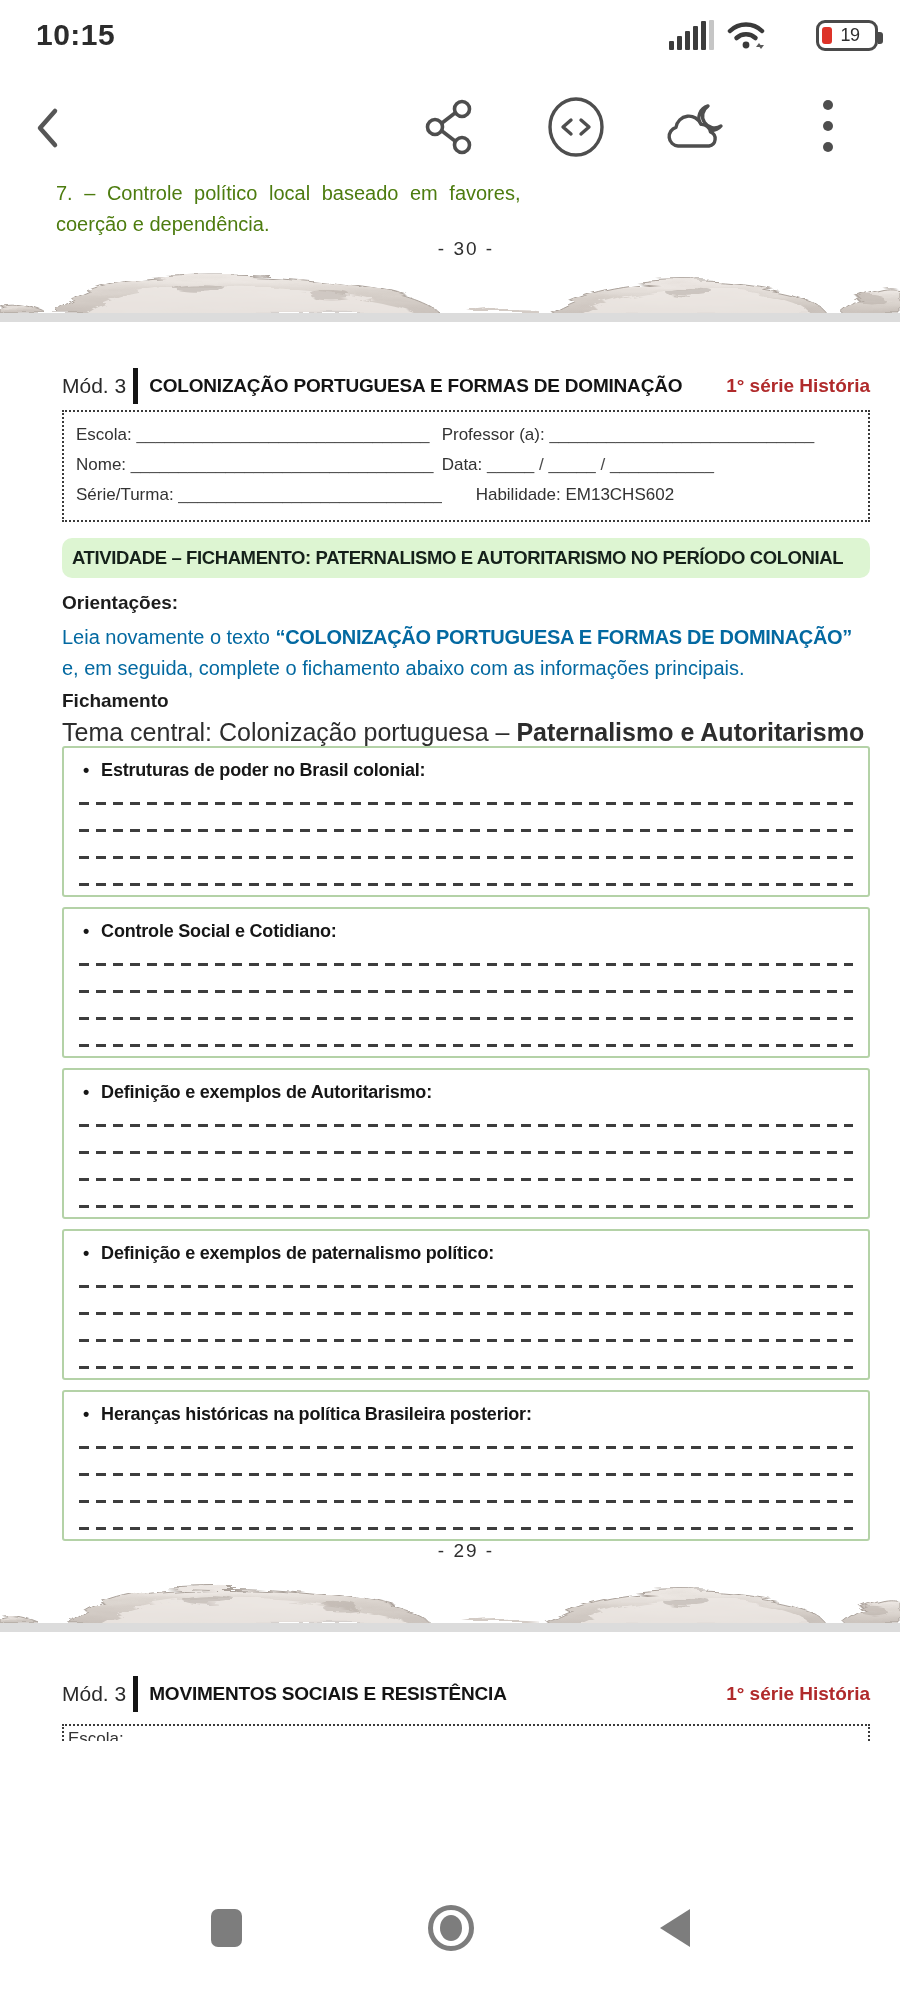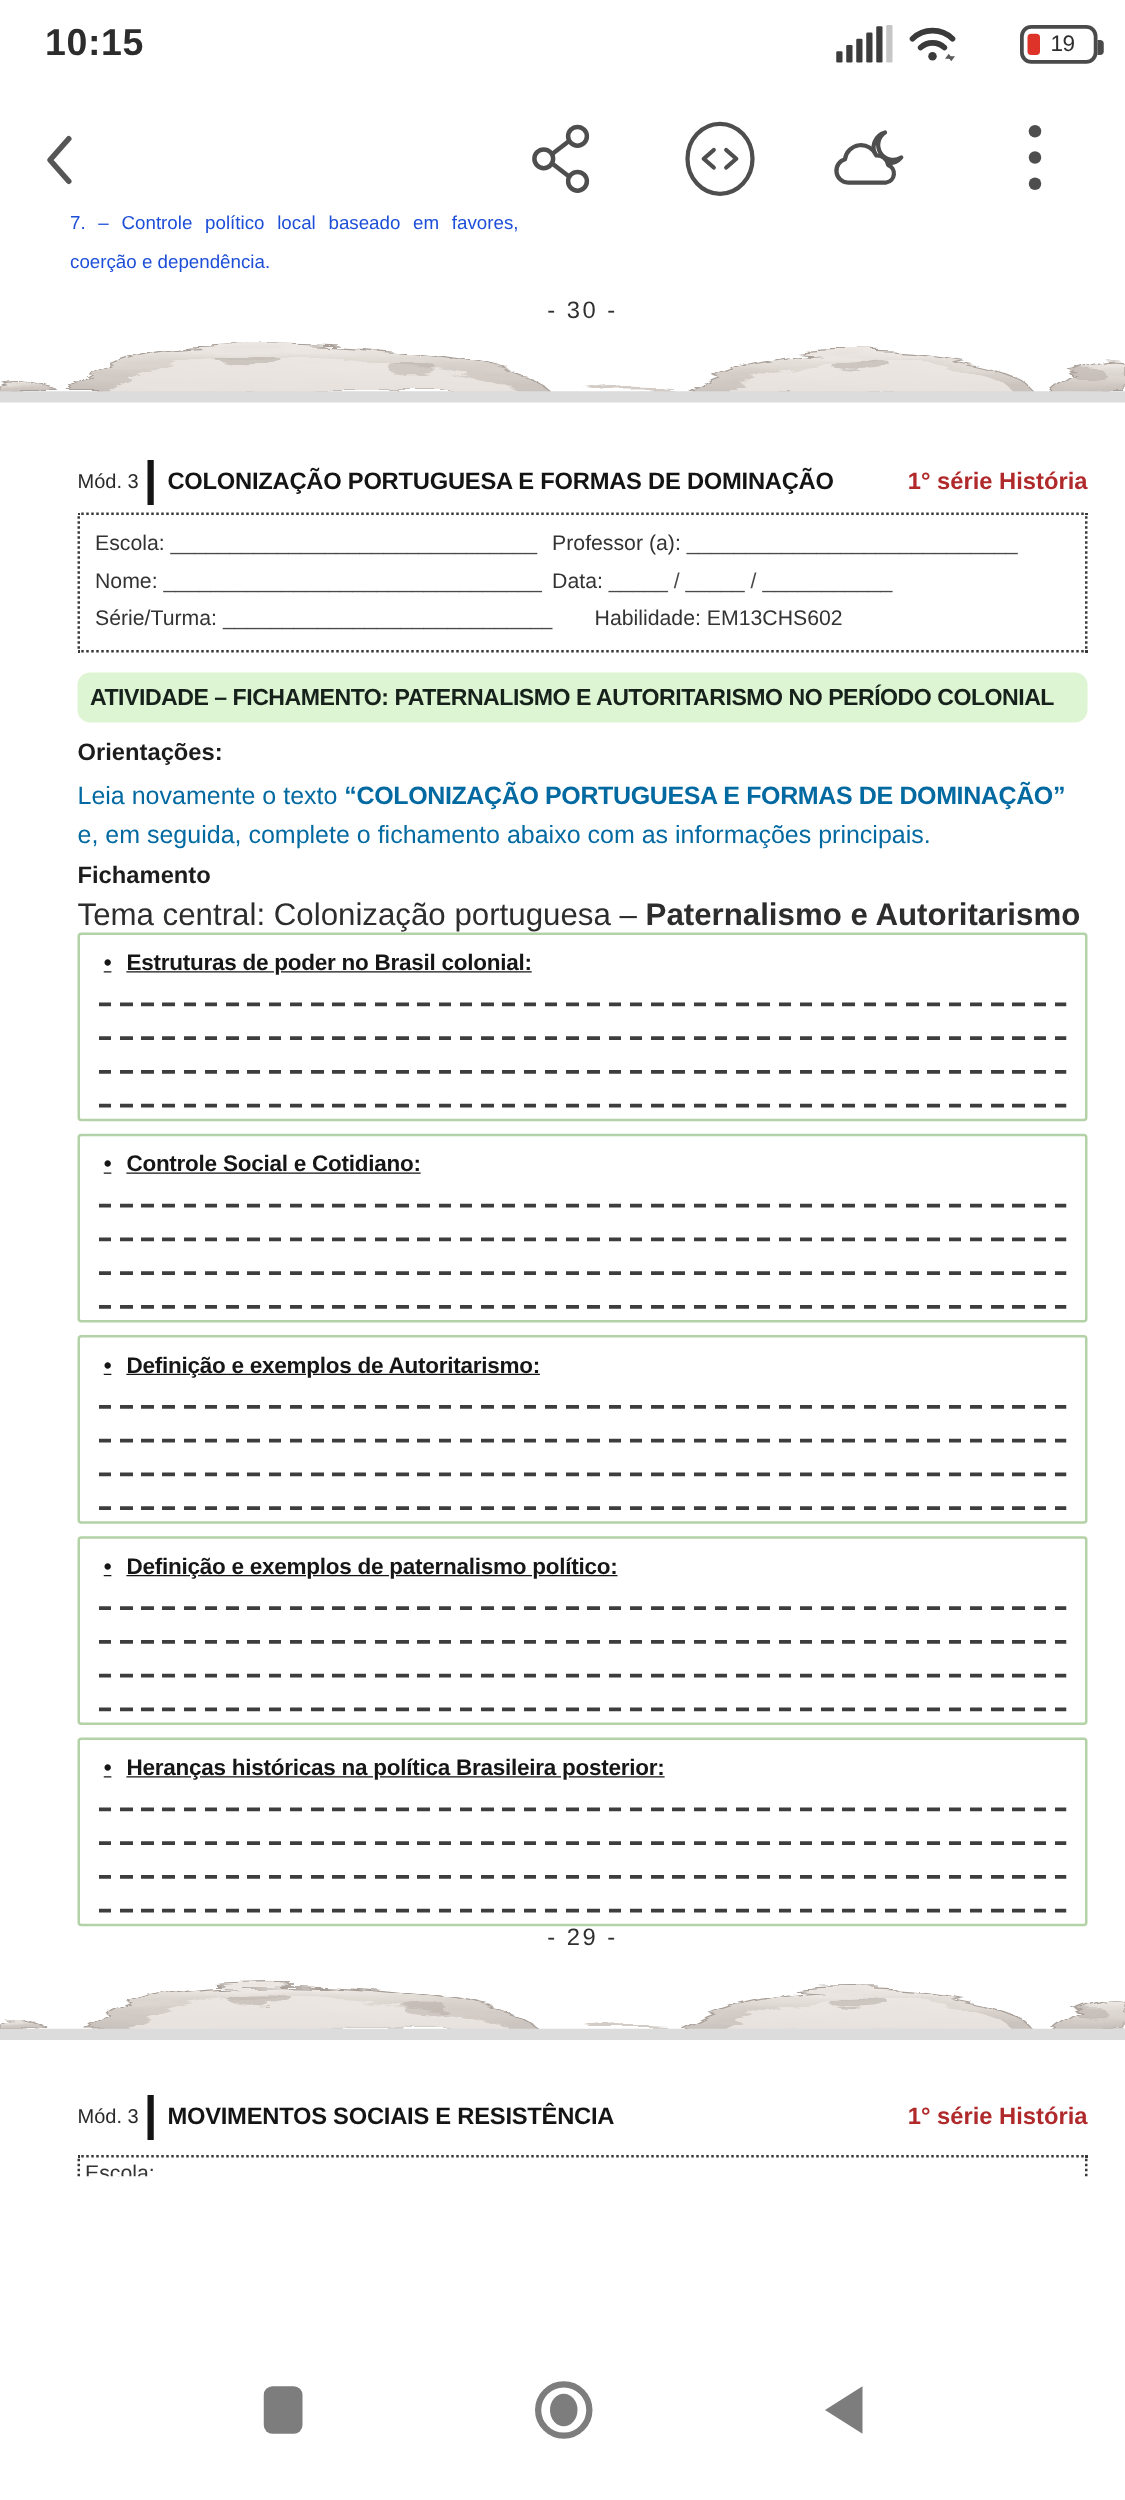--- a/index.html
+++ b/index.html
@@ -17,36 +17,36 @@
   .battery { position:relative; width:62px; height:31px; border:3px solid #4a4a4a; border-radius:9px; display:flex; align-items:center; justify-content:center;margin-left:38px; }
   .battery .fill { position:absolute; left:3px; top:4px; width:10px; height:17px; background:#dd3328; border-radius:3px; }
   .battery .pct { font-size:18px; color:#2e2e2e; letter-spacing:-0.5px; padding-left:6px; }
   .battery .nub { position:absolute; right:-8px; top:9px; width:5px; height:12px; background:#4a4a4a; border-radius:0 3px 3px 0; }
 
   
   .toolbar { position:absolute; top:88px; left:0; right:0; height:78px; }
   .tool { position:absolute; background:none; border:none; cursor:pointer; }
 
   
-  .doc-frag { position:absolute; top:163px; left:56px; width:440px; font-size:15px; line-height:31px; color:#1d4ed8; }
+  .doc-frag { position:absolute; top:178px; left:56px; width:440px; font-size:20px; line-height:31px; color:#4d7c0f; }
   .doc-frag .l1 { word-spacing:6px; white-space:nowrap; }
   .pageno { position:absolute; left:62px; width:808px; text-align:center; font-size:19px; letter-spacing:2px; color:#2f2f2f; }
   .pageno30 { top:238px; }
 
   .torn { position:absolute; left:0; width:900px; height:50px; }
   .torn1 { top:264px; }
   .torn2 { top:1574px; }
   .band { position:absolute; left:0; width:900px; height:9px; background:#dcdcdc; }
   .band1 { top:313px; }
   .band2 { top:1623px; }
 
   .content { position:absolute; left:62px; width:808px; }
 
   .mod-header { display:flex; align-items:center; }
-  .mod-label { font-size:16px; color:#2a2a2a; white-space:nowrap; }
+  .mod-label { font-size:21px; color:#2a2a2a; white-space:nowrap; }
   .mod-bar { width:5px; height:36px; background:#141414; margin:0 11px 0 7px; flex:0 0 auto; }
   .mod-title { font-size:19px; font-weight:700; letter-spacing:-0.2px; color:#141414; white-space:nowrap; }
   .mod-grade { margin-left:auto; font-size:19px; font-weight:700; color:#b02a2b; white-space:nowrap; }
   .hdr1 { top:368px; }
   .hdr2 { top:1676px; }
 
   .info-box { position:absolute; top:410px; left:62px; width:808px; border:2px dotted #3a3a3a; padding:8px 14px 10px 12px; font-size:17px; color:#333; }
   .info-row { display:flex; line-height:30px; }
   .cell { white-space:nowrap; overflow:hidden; }
   .cell.left { flex:0 0 47%; }
@@ -57,21 +57,21 @@
 
   .orient-label { position:absolute; top:592px; left:62px; font-size:19px; font-weight:700; color:#1c1c1c; }
   .orient-text { position:absolute; top:622px; left:62px; width:812px; font-size:20px; line-height:31px; color:#0369a1; }
   .orient-text b { letter-spacing:-0.3px; }
 
   .fich-label { position:absolute; top:690px; left:62px; font-size:19px; font-weight:700; color:#1c1c1c; }
   .tema-line { position:absolute; top:718px; left:62px; width:812px; font-size:25px; color:#2d2d2d; white-space:nowrap; }
 
   .sections { position:absolute; top:746px; left:62px; width:808px; }
   .sec-box { border:2px solid #b4d2a7; border-radius:3px; padding:11px 15px 9px 15px; margin-bottom:10px; background:#fff; }
-  .sec-title { font-size:18px; font-weight:700; color:#161616; line-height:22px; letter-spacing:-0.2px;text-decoration:underline; }
+  .sec-title { font-size:18px; font-weight:700; color:#161616; line-height:22px; letter-spacing:-0.2px; }
   .sec-title .bullet { margin:0 12px 0 4px; font-size:18px; }
   .dash { height:3px; background:repeating-linear-gradient(90deg,#3d3d3d 0 10px,transparent 10px 17px); margin-top:24px; }
   .dash.d1 { margin-top:21px; }
 
   .pageno29 { top:1540px; }
 
   .partial-box { position:absolute; top:1724px; left:62px; width:808px; height:17px; border-top:2px dotted #3a3a3a; border-left:2px dotted #3a3a3a; border-right:2px dotted #3a3a3a; overflow:hidden; }
   .partial-box span { display:block; font-size:17px; color:#333; padding-left:4px; transform:translateY(3px); }
 
   

